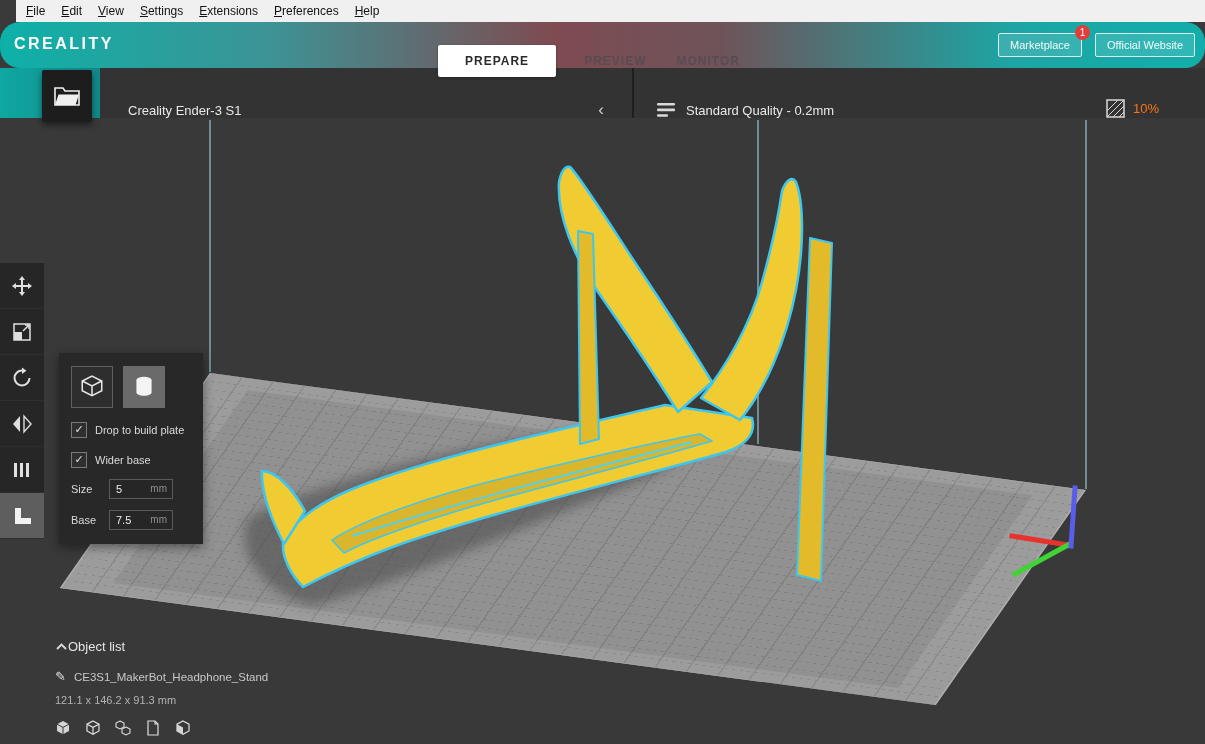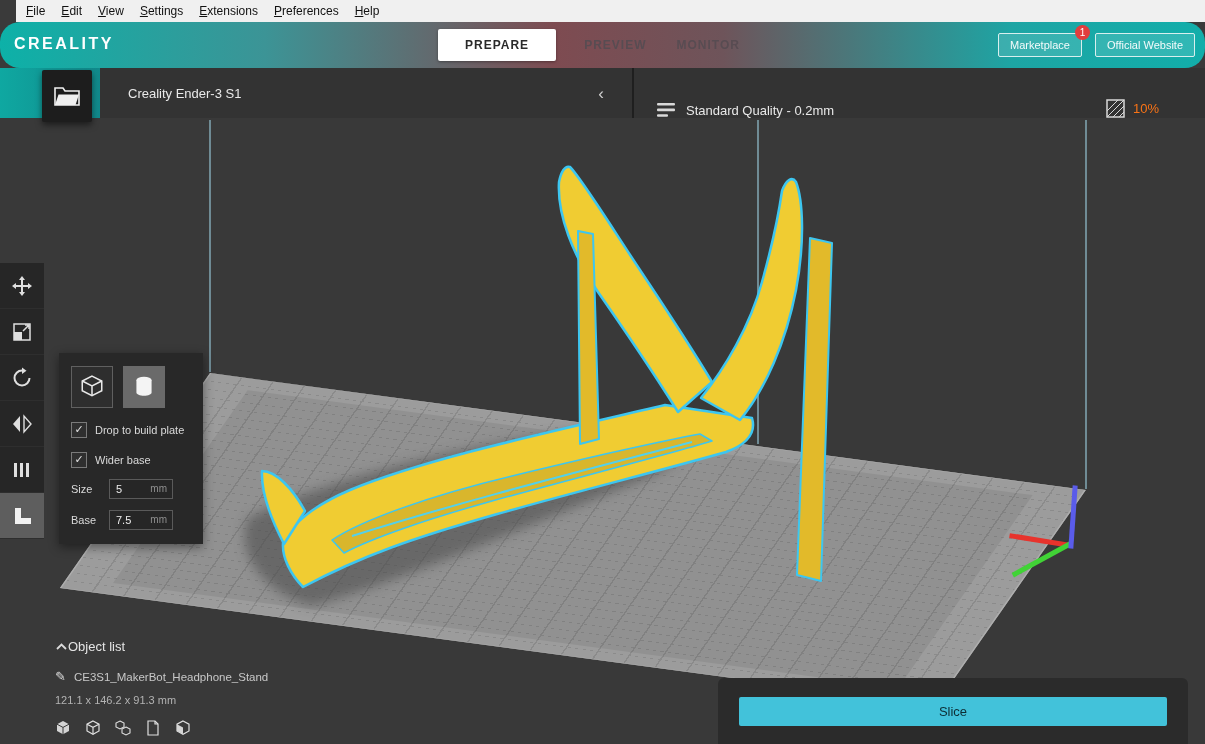--- a/index.html
+++ b/index.html
@@ -9,40 +9,40 @@
   
   .menubar{position:absolute;top:0;left:16px;width:100%;height:22px;background:#f0f0f0;
            display:flex;align-items:center;padding-left:2px;box-sizing:border-box;z-index:30;}
   .menu-item{display:inline-block;padding:2px 8px;font-size:12px;color:#111;cursor:default;}
   .menu-item::first-letter{text-decoration:underline;}
 
   
   .header{position:absolute;top:22px;left:0;width:100%;height:46px;z-index:29;
           background:linear-gradient(90deg,#0db1a8 0%,#3c9496 22%,#7e4b51 46%,#6e545a 60%,#1da5a4 84%,#12aeaa 100%);border-radius:20px;}
   .logo{position:absolute;left:14px;top:13px;font-size:16px;font-weight:bold;color:#fff;letter-spacing:2.5px;}
-  .tabs{position:absolute;left:438px;top:0;height:46px;display:flex;align-items:center;gap:26px;}
+  .tabs{position:absolute;left:438px;top:16px;height:46px;display:flex;align-items:center;gap:26px;}
   .tab{background:none;border:none;font-family:inherit;font-size:12px;font-weight:bold;
        color:#584c52;letter-spacing:1px;cursor:pointer;padding:4px 2px;}
   .tab.active{background:#fff;color:#2a2a2a;padding:9px 27px;border-radius:2px;box-shadow:0 1px 3px rgba(0,0,0,.35);}
   .header-right{position:absolute;right:10px;top:0;height:46px;display:flex;align-items:center;gap:13px;}
   .hbtn{background:rgba(255,255,255,.13);border:1px solid #d8efee;color:#f4fbfb;font-family:inherit;
         font-size:11px;padding:5px 11px;border-radius:2px;cursor:pointer;white-space:nowrap;}
   .mk-wrap{position:relative;}
   .badge{position:absolute;top:-8px;right:-8px;width:15px;height:15px;border-radius:50%;
          background:#e23d3d;color:#fff;font-size:10px;display:flex;align-items:center;justify-content:center;}
 
   
   .configbar{position:absolute;top:68px;left:0;width:100%;height:50px;background:#333;z-index:28;}
   .config-accent{position:absolute;left:0;top:0;width:100px;height:50px;
                  background:linear-gradient(90deg,#0fa8a1,#11898b);}
   .folder-btn{position:absolute;left:42px;top:2px;width:50px;height:52px;background:#1d1d1d;border:none;
               border-radius:2px;box-shadow:0 3px 6px rgba(0,0,0,.5);display:flex;align-items:center;
               justify-content:center;cursor:pointer;z-index:31;}
   .printer-section{position:absolute;left:100px;top:0;width:532px;height:50px;background:#333;display:flex;
-                   align-items:center;padding:0 28px 0 28px;box-sizing:border-box;cursor:pointer;}
+                   align-items:flex-end;padding:0 28px 0 28px;box-sizing:border-box;cursor:pointer;}
   .printer-name{flex:1;color:#e9e9e9;font-size:13px;}
   .chevron-left{color:#d2d2d2;font-size:17px;line-height:1;}
   .config-divider{position:absolute;left:632px;top:0;width:2px;height:50px;background:#1f1f1f;}
   .profile-section{position:absolute;left:634px;top:0;right:0;height:50px;background:#333;display:flex;
                    align-items:flex-end;padding:0 22px;box-sizing:border-box;cursor:pointer;}
   .profile-name{color:#e9e9e9;font-size:13px;flex:1;margin-left:10px;}
   .infill-wrap{display:flex;align-items:center;gap:8px;margin-right:24px;}
   .infill-value{color:#f97316;font-size:13px;}
 
   
@@ -316,18 +316,15 @@
         </span>
         <span>
           <svg width="16" height="16" viewBox="0 0 16 16">
               <path d="M8 1 14 4.2 V11 L8 14.2 2 11 V4.2 Z" fill="none" stroke="#e0e0e0" stroke-width="1.2"></path>
               <path d="M2 4.2 8 7.4 V14.2 L2 11 Z" fill="#d4d4d4"></path>
             </svg>
         </span>
       </div>
     </div>
 
-    <div class="slice-panel">
-      <button class="slice-btn">Slice</button>
-    </div>
 
   </div>
 </div>
 
 </body></html>

